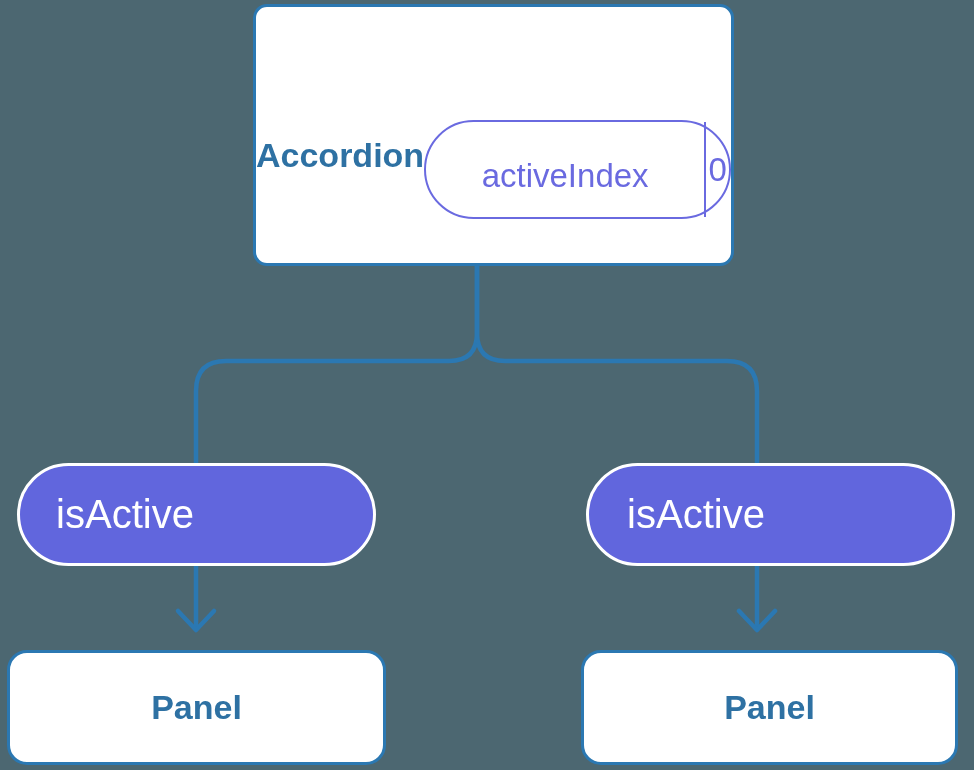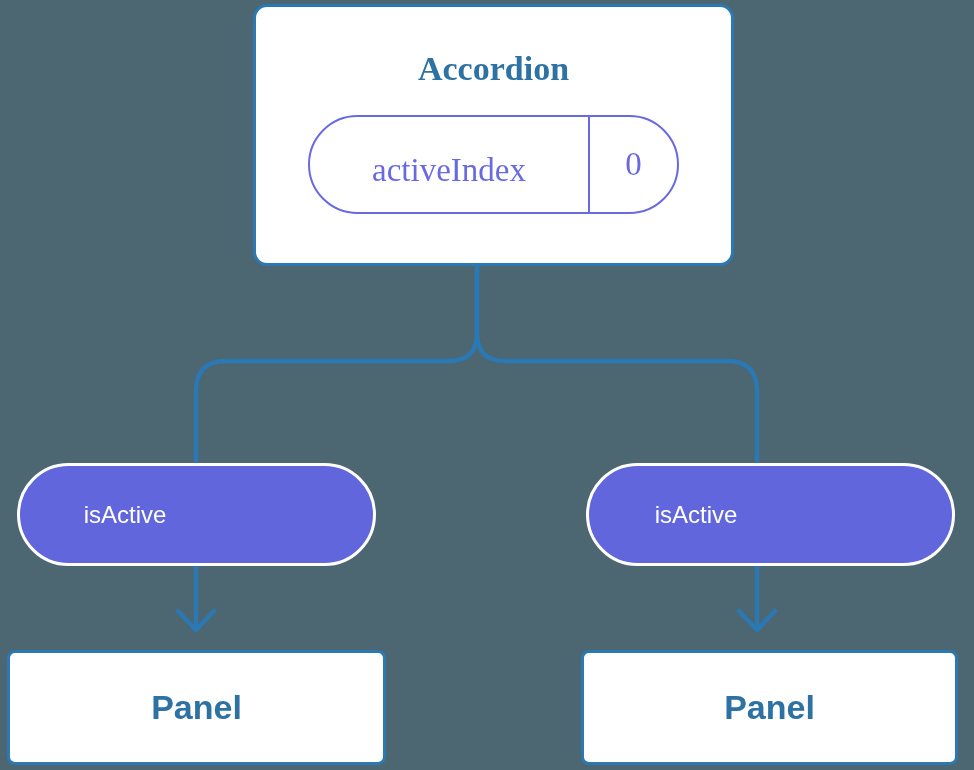--- a/index.html
+++ b/index.html
@@ -42,24 +42,23 @@
     position: absolute;
     background: var(--node-bg);
     border: 3px solid var(--node-border);
     border-radius: 14px;
   }
 
   .root-node {
     left: 253px; top: 4px;
     width: 481px; height: 262px;
     display: flex;
-    flex-direction: column;
+    flex-direction: row;
     align-items: center;
     padding-top: 42px;
-    font-family: Liberation Serif, serif;
   }
 
   .node-title {
     font-size: 34px;
     font-weight: 600;
     color: var(--node-text);
     line-height: 1.15;
   }
 
   .state-pill {
@@ -91,21 +90,21 @@
 
   .prop-pill {
     position: absolute;
     height: 103px;
     background: var(--pill-bg);
     border: 3px solid var(--pill-text-light);
     border-radius: 60px;
     display: flex;
     align-items: stretch;
     color: var(--pill-text-light);
-    font-size: 24px;
+    font-size: 40px;
   }
   .prop-pill .pill-label {
     display: flex;
     align-items: center;
     justify-content: center;
   }
   .prop-pill .pill-value {
     flex: 1;
     border-left: 3px solid var(--pill-text-light);
     display: flex;
@@ -113,21 +112,21 @@
     justify-content: center;
   }
   .prop-pill.left { left: 17px; top: 463px; width: 359px; }
   .prop-pill.left .pill-label { width: 210px; }
   .prop-pill.right { left: 586px; top: 463px; width: 369px; }
   .prop-pill.right .pill-label { width: 214px; }
 
   .panel-node {
     height: 115px;
     top: 650px;
-    border-radius: 8px;
+    border-radius: 20px;
     display: flex;
     align-items: center;
     justify-content: center;
   }
   .panel-node.left  { left: 7px;   width: 379px; }
   .panel-node.right { left: 581px; width: 377px; }
 </style>
 </head>
 <body>
 

